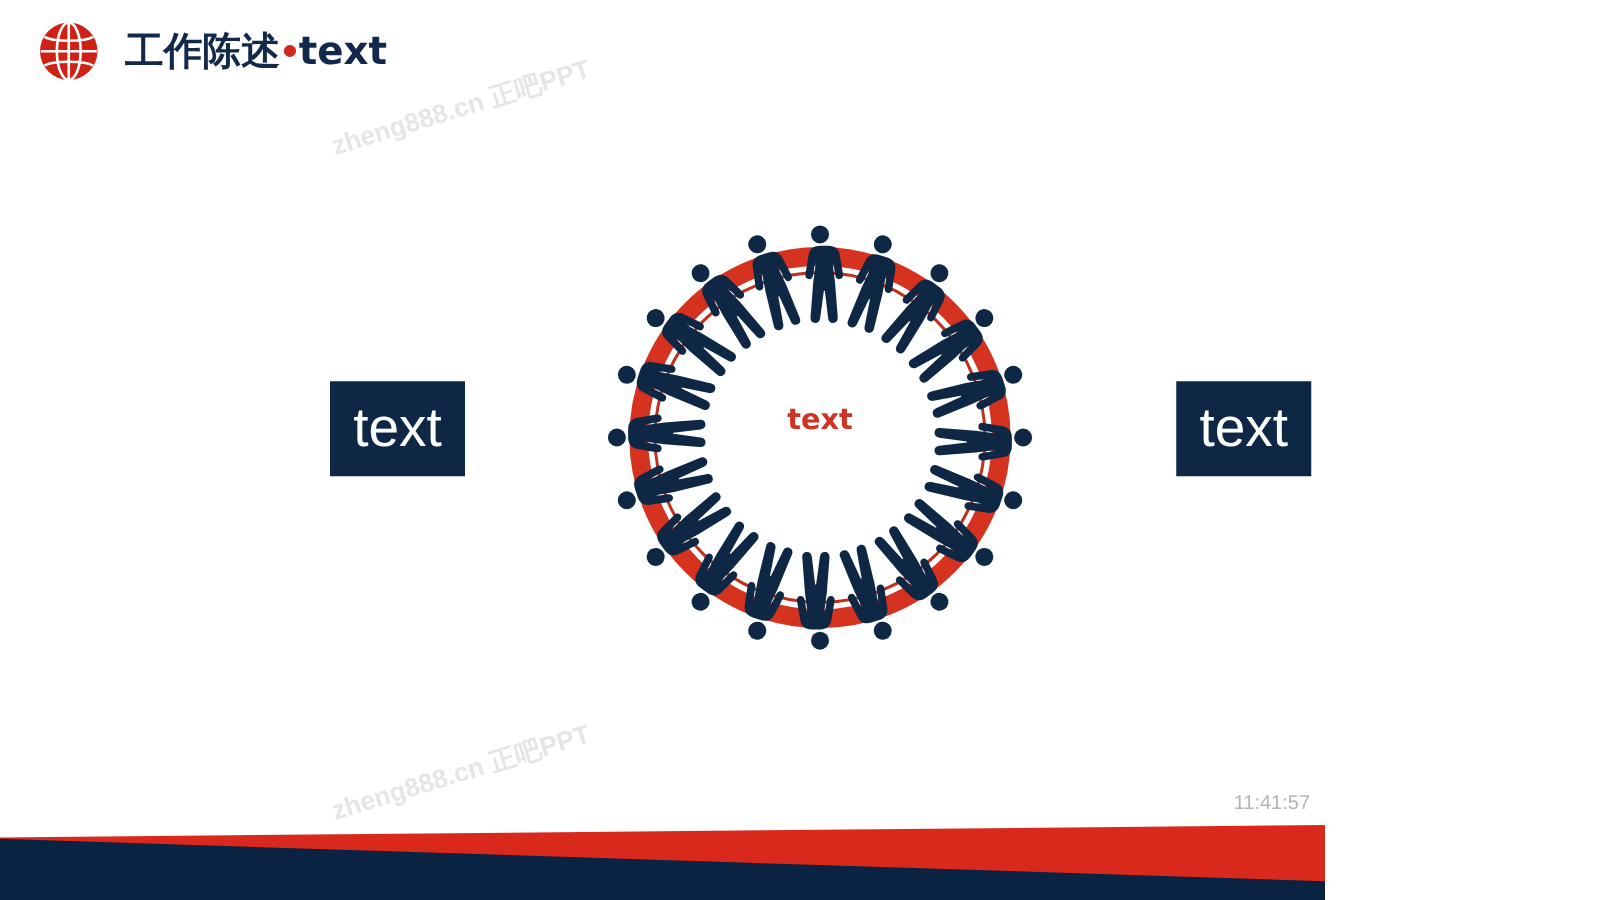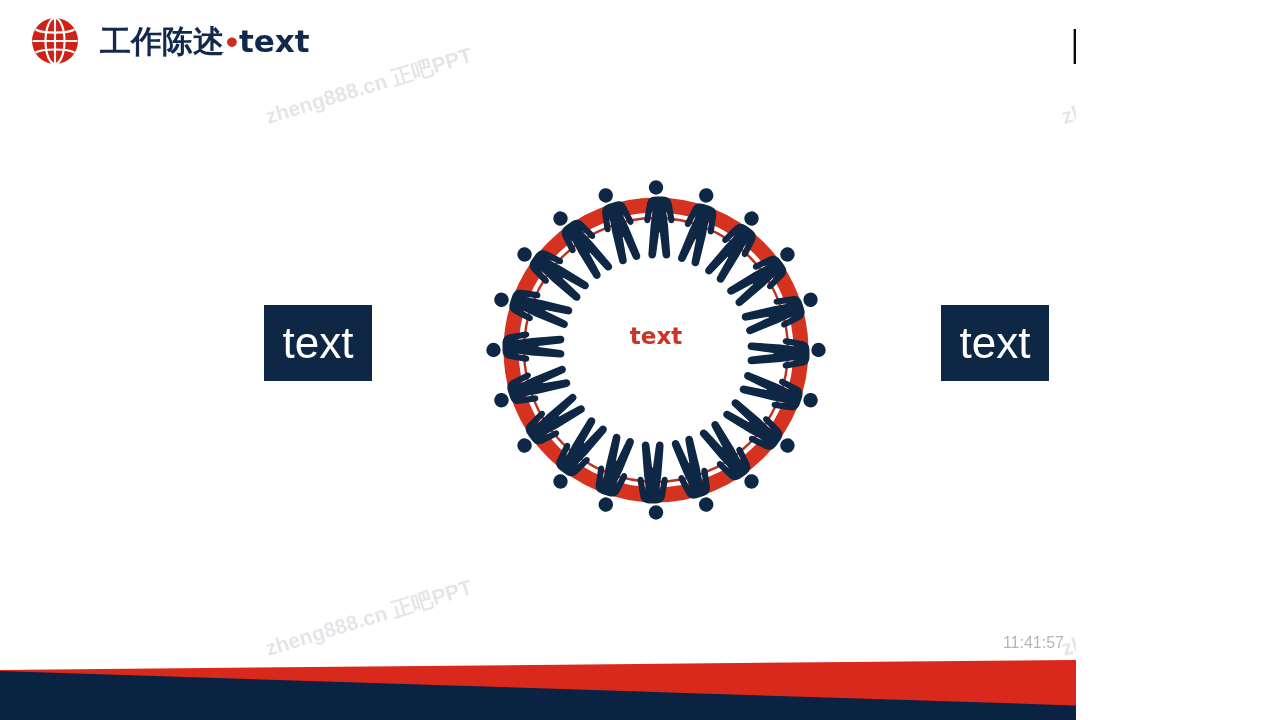--- a/index.html
+++ b/index.html
@@ -15,21 +15,20 @@
     position: relative;
   }
 
   #slide {
     position: absolute;
     left: 0; top: 0;
     width: 1060px;
     height: 720px;
     background: #ffffff;
     overflow: hidden;
-    padding-left: 16px;
   }
 
   
   .header {
     position: absolute;
     left: 0; top: 0;
     width: 1280px;
     height: 95px;
   }
   .brand {

